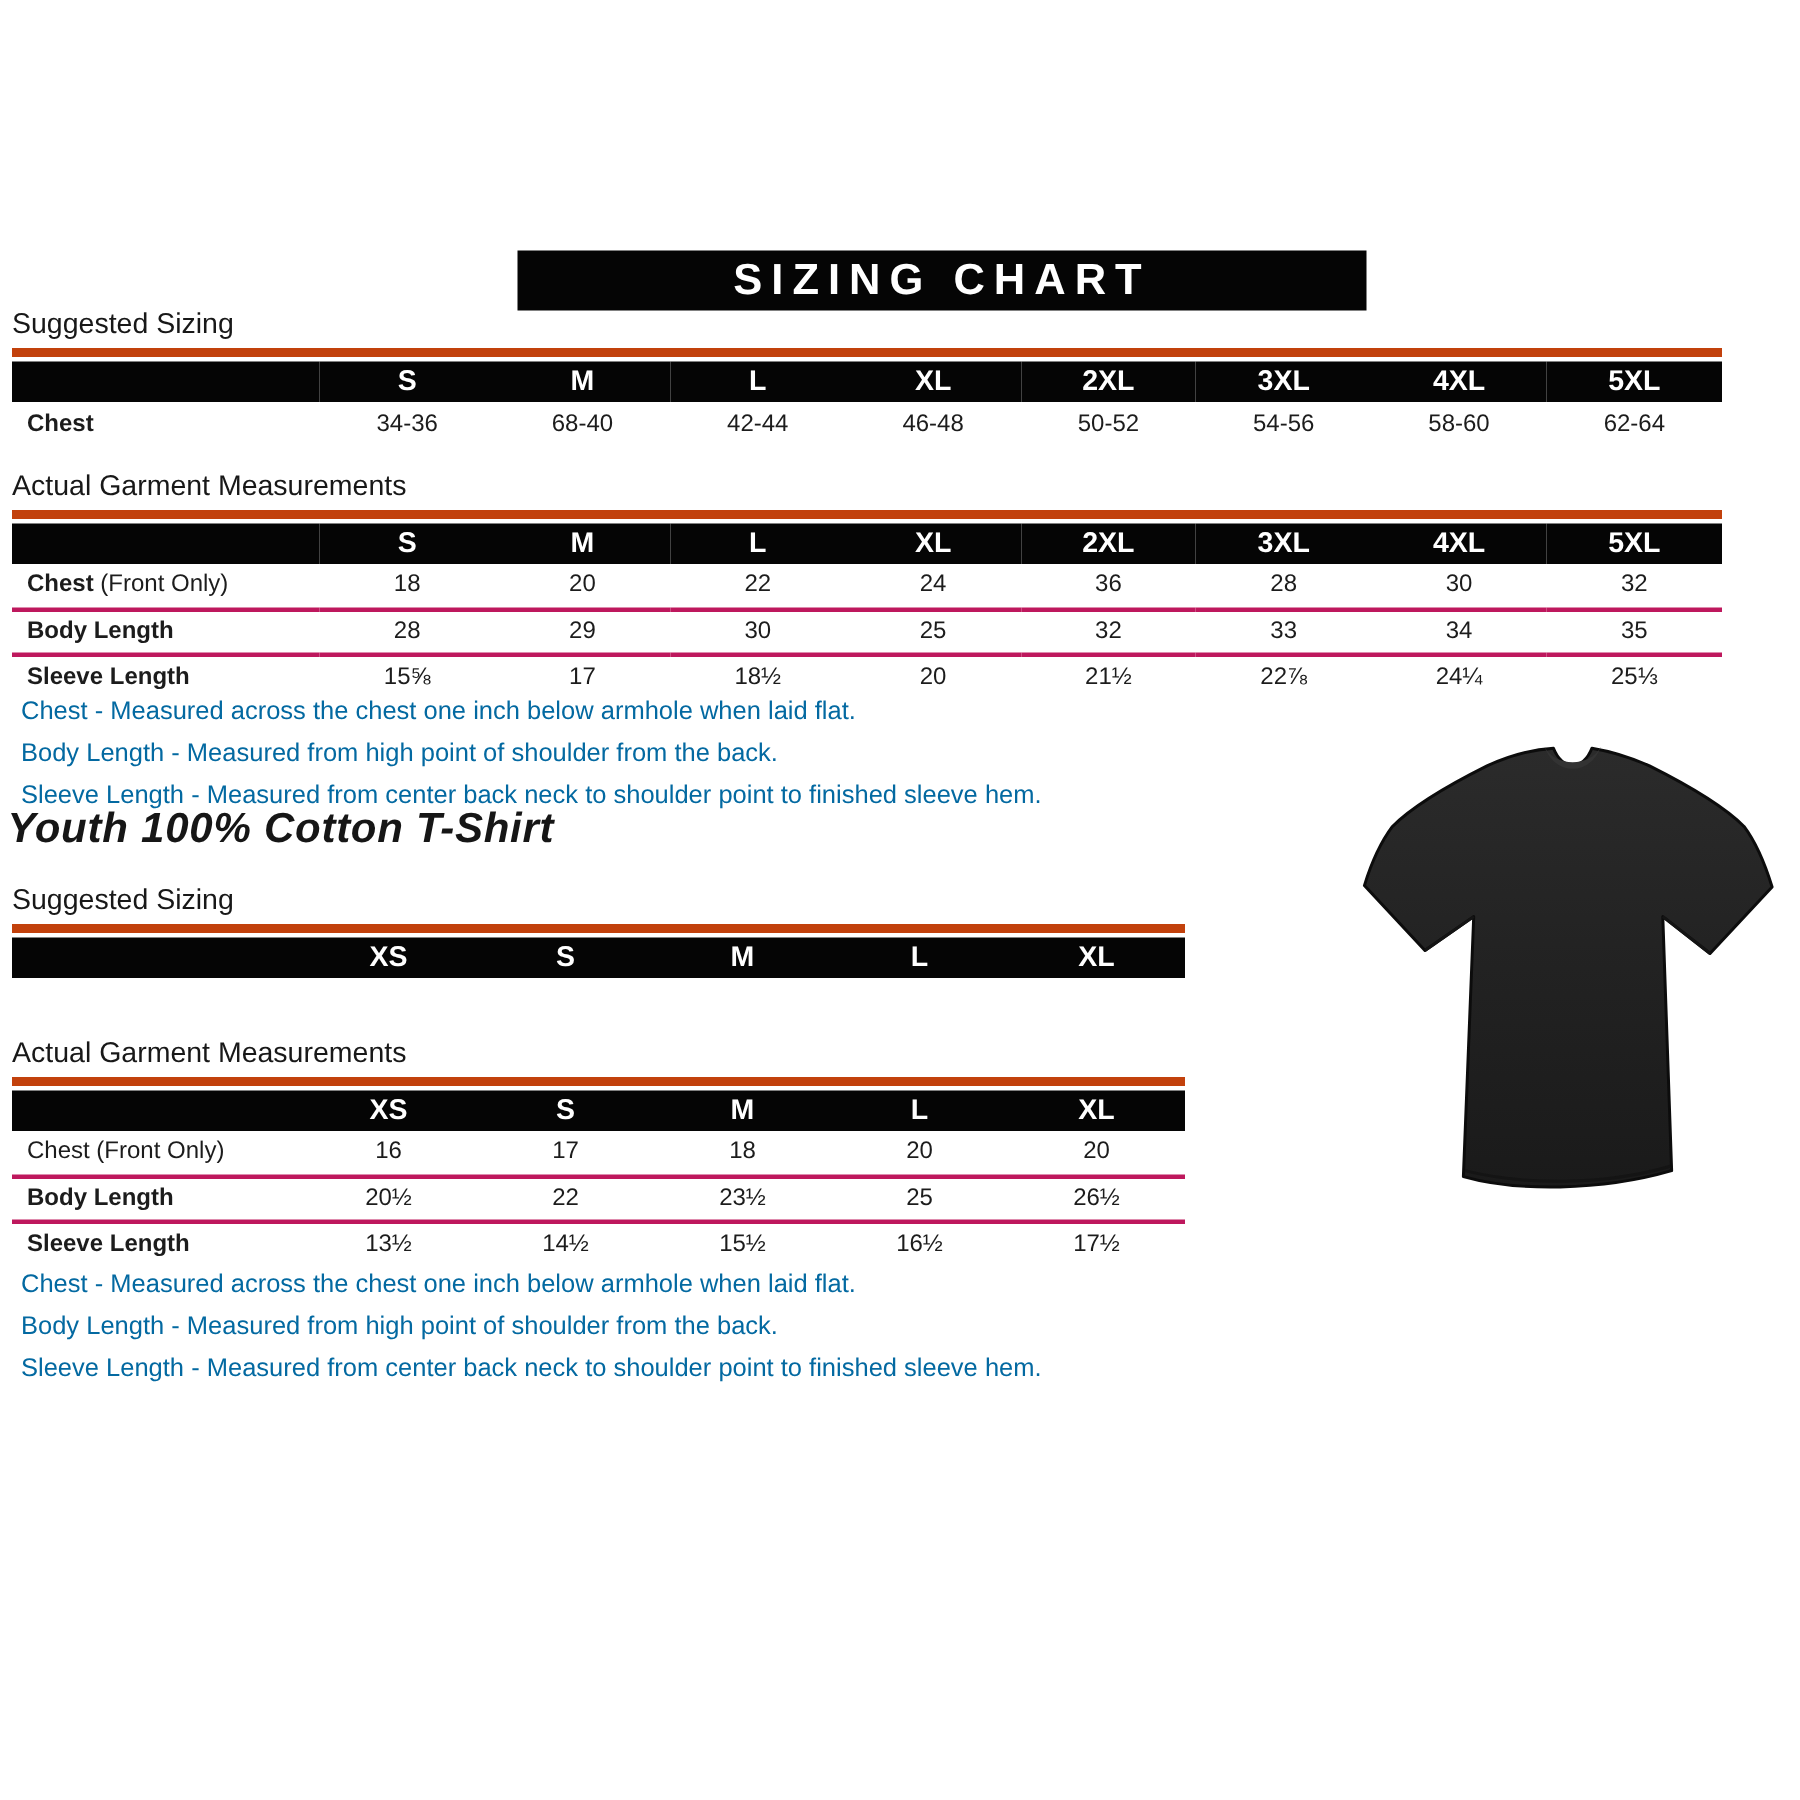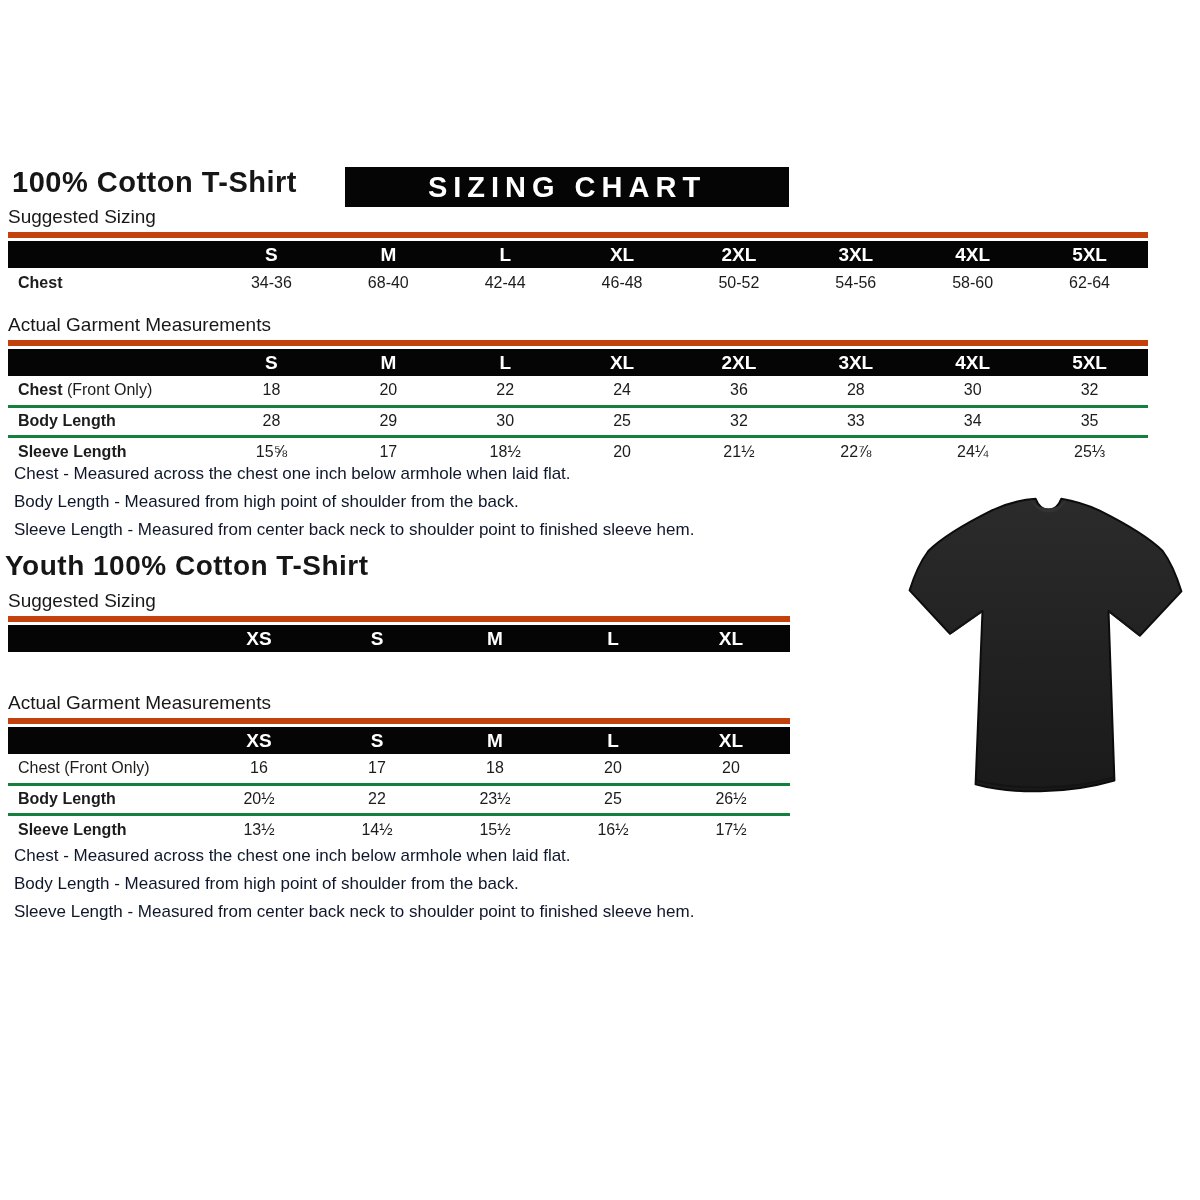--- a/index.html
+++ b/index.html
@@ -1,53 +1,52 @@
 <!DOCTYPE html>
 <html><head>
 <meta charset="utf-8">
 <style>
   * { margin:0; padding:0; box-sizing:border-box; }
   body { background:#fff; font-family:"Liberation Sans", sans-serif; color:#1a1a1a; }
   .page { position:relative; width:1200px; height:1200px; background:#ffffff; overflow:hidden; }
 
   .main-heading { position:absolute; font-size:29px; font-weight:bold; color:#161616; letter-spacing:0.5px; }
   .heading-adult { left:12px; top:166px; }
-  .heading-youth { left:5px; top:550px; font-size:28px; }
-
-  .banner { position:absolute; left:345px; top:167px; width:444px; height:40px;
+  .heading-youth { left:5px; top:536px; font-size:28px;font-style:italic; }
+
+  .banner { position:absolute; left:345px; top:167px; width:566px; height:40px;
             background:#050505; display:flex; align-items:center; justify-content:center; }
   .banner span { color:#fff; font-size:29px; font-weight:bold; letter-spacing:6px; }
 
   .section { position:absolute; }
   .section-label { font-size:19px; color:#181818; padding-bottom:4px; border-bottom:6px solid #c2410c; }
   .sz-table { border-collapse:collapse; table-layout:fixed; margin-top:3px; }
   .sz-table th { background:#050505; color:#ffffff; font-size:19px; font-weight:bold;
                  height:27px; text-align:center; padding:0; }
   .sz-table td { font-size:16px; height:30px; text-align:center; padding:0; color:#1c1c1c; }
   .sz-table td.rowlabel { text-align:left; padding-left:10px; font-weight:bold; }
   .sz-table td.rowlabel .light { font-weight:normal;text-align:right; }
   .sz-table td.rowlabel.regular { font-weight:normal; }
-  .sz-table tr.sep td { border-top:3px solid #15803d; }
+  .sz-table tr.sep td { border-top:3px solid #be185d; }
 
   .w-adult { width:1140px; }
   .w-adult th.c0, .w-adult td.c0 { width:205px; }
   .w-youth { width:782px; }
   .w-youth th.c0, .w-youth td.c0 { width:192px; }
 
-  .notes { position:absolute; left:14px; font-size:17px; color:#0f172a; }
+  .notes { position:absolute; left:14px; font-size:17px; color:#0369a1; }
   .notes div { height:28px; line-height:28px; }
 
   .tshirt-wrap { position:absolute; left:893px; top:485px; width:305px; height:325px; }
 </style>
 </head>
 <body>
 
 <div class="page">
 
-  <div class="main-heading heading-adult">100% Cotton T-Shirt</div>
   <div class="banner">
     <span>SIZING CHART</span>
   </div>
 
   <div class="section" style="left:8px; top:206px; width:1140px;">
     <div class="section-label">Suggested Sizing</div>
     <table class="sz-table w-adult">
       <tbody>
           <tr>
         <th class="c0"></th>

